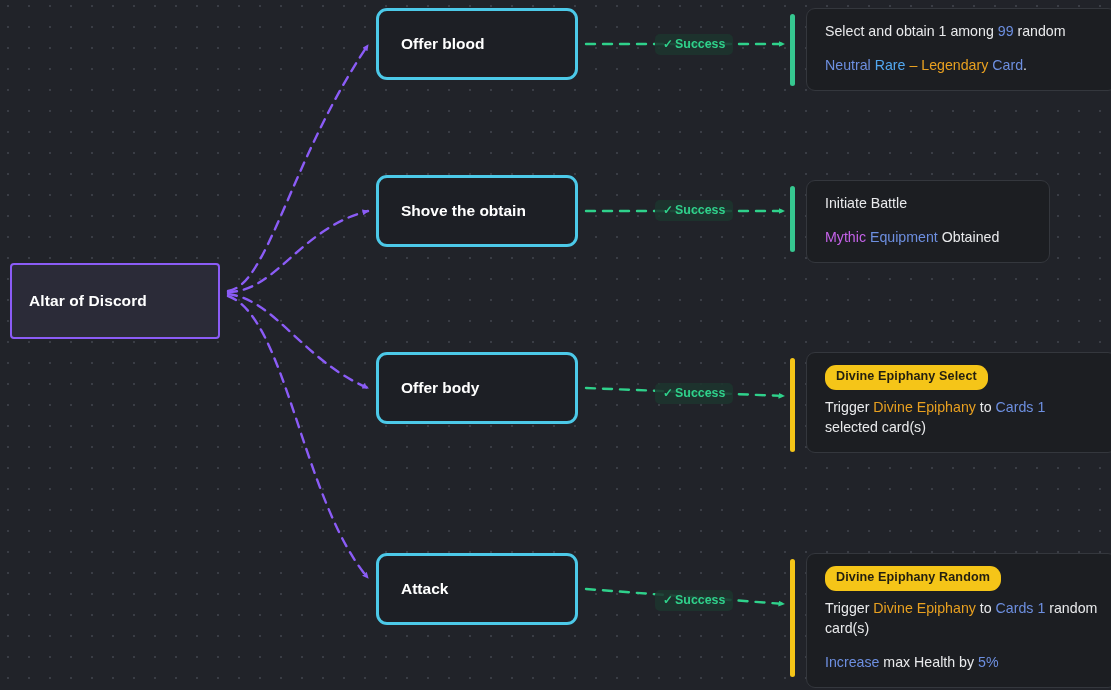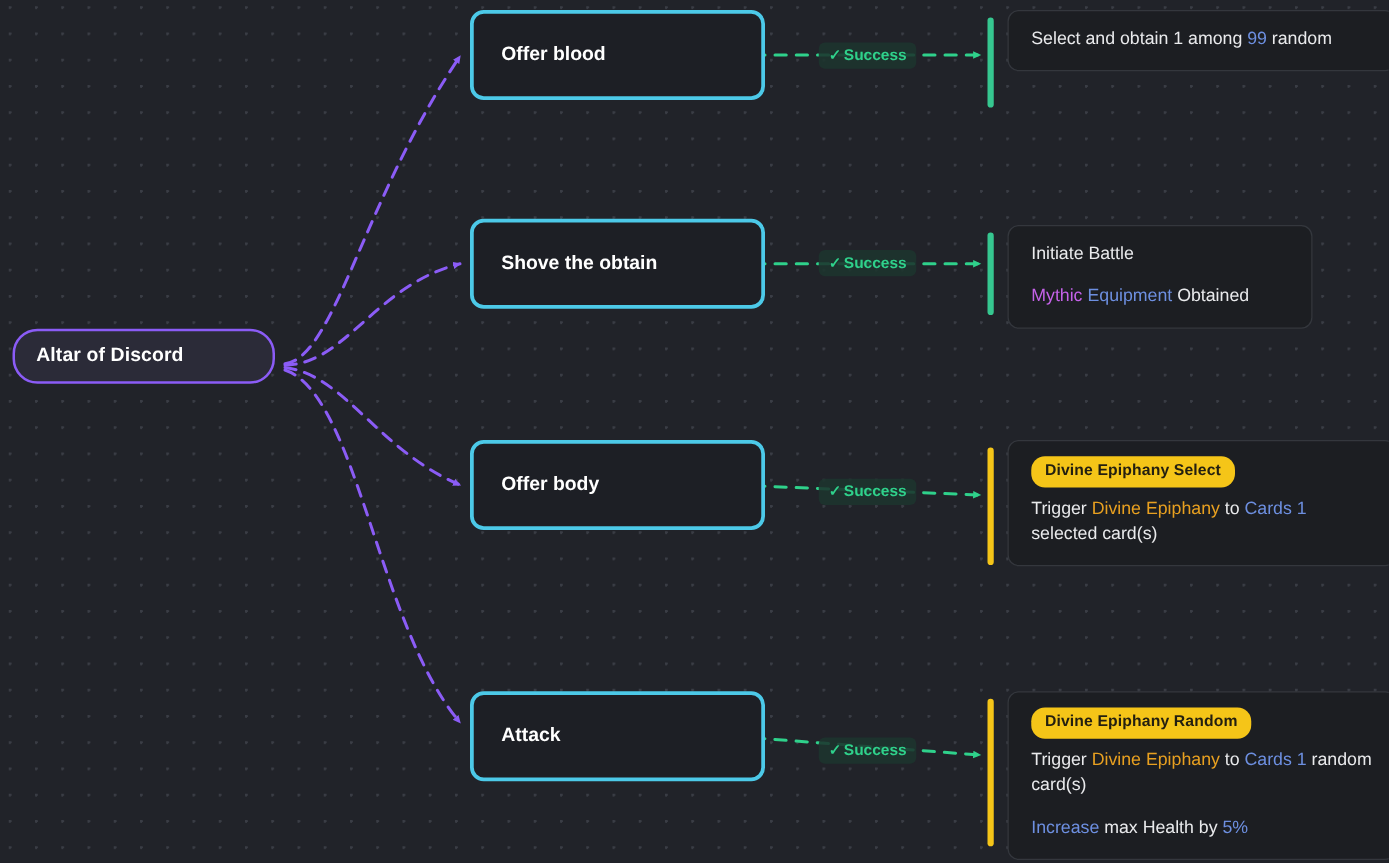--- a/index.html
+++ b/index.html
@@ -42,37 +42,37 @@
     position: absolute;
     z-index: 3;
     box-sizing: border-box;
   }
 
   
   .node-root {
     left: 10px;
     top: 263px;
     width: 210px;
-    height: 44px;
+    height: 76px;
     background: #2b2b38;
     border: 2px solid #8b5cf6;
-    border-radius: 20px;
+    border-radius: 4px;
     display: flex;
     align-items: center;
     padding-left: 17px;
     color: #ffffff;
     font-size: 15.5px;
     font-weight: bold;
     letter-spacing: 0.1px;
   }
 
   
   .node-option {
     left: 376px;
-    width: 236px;
+    width: 202px;
     height: 72px;
     background: #1d1f25;
     border: 3px solid #4cc9e8;
     border-radius: 11px;
     display: flex;
     align-items: center;
     padding-left: 22px;
     color: #ffffff;
     font-size: 15.5px;
     font-weight: bold;
@@ -211,19 +211,20 @@
   <span class="chk">✓</span>
   <span>Success</span>
 </div>
 <div class="edge-label lbl-3">
   <span class="chk">✓</span>
   <span>Success</span>
 </div>
 
 <div class="node node-card card-0">
     <div class="card-line"><span class="t-white">Select and obtain 1 among </span><span class="t-blue">99</span><span class="t-white"> random</span></div>
+    <div class="card-line spaced"><span class="t-blue">Neutral</span><span class="t-white"> </span><span class="t-cyan">Rare</span><span class="t-white"> </span><span class="t-orange">–</span><span class="t-white"> </span><span class="t-orange">Legendary</span><span class="t-white"> </span><span class="t-blue">Card</span><span class="t-white">.</span></div>
   </div>
 <div class="node node-card card-1">
     <div class="card-line"><span class="t-white">Initiate Battle</span></div>
     <div class="card-line spaced"><span class="t-magenta">Mythic</span><span class="t-white"> </span><span class="t-blue">Equipment</span><span class="t-white"> Obtained</span></div>
   </div>
 <div class="node node-card card-2"><div class="badge">Divine Epiphany Select</div><div class="card-line"><span class="t-white">Trigger </span><span class="t-orange">Divine Epiphany</span><span class="t-white"> to </span><span class="t-blue">Cards 1</span><span class="t-white"> selected card(s)</span></div></div>
 <div class="node node-card card-3"><div class="badge">Divine Epiphany Random</div><div class="card-line"><span class="t-white">Trigger </span><span class="t-orange">Divine Epiphany</span><span class="t-white"> to </span><span class="t-blue">Cards 1</span><span class="t-white"> random card(s)</span></div><div class="card-line spaced"><span class="t-blue">Increase</span><span class="t-white"> max Health by </span><span class="t-blue">5%</span></div></div>
 
 </body></html>

